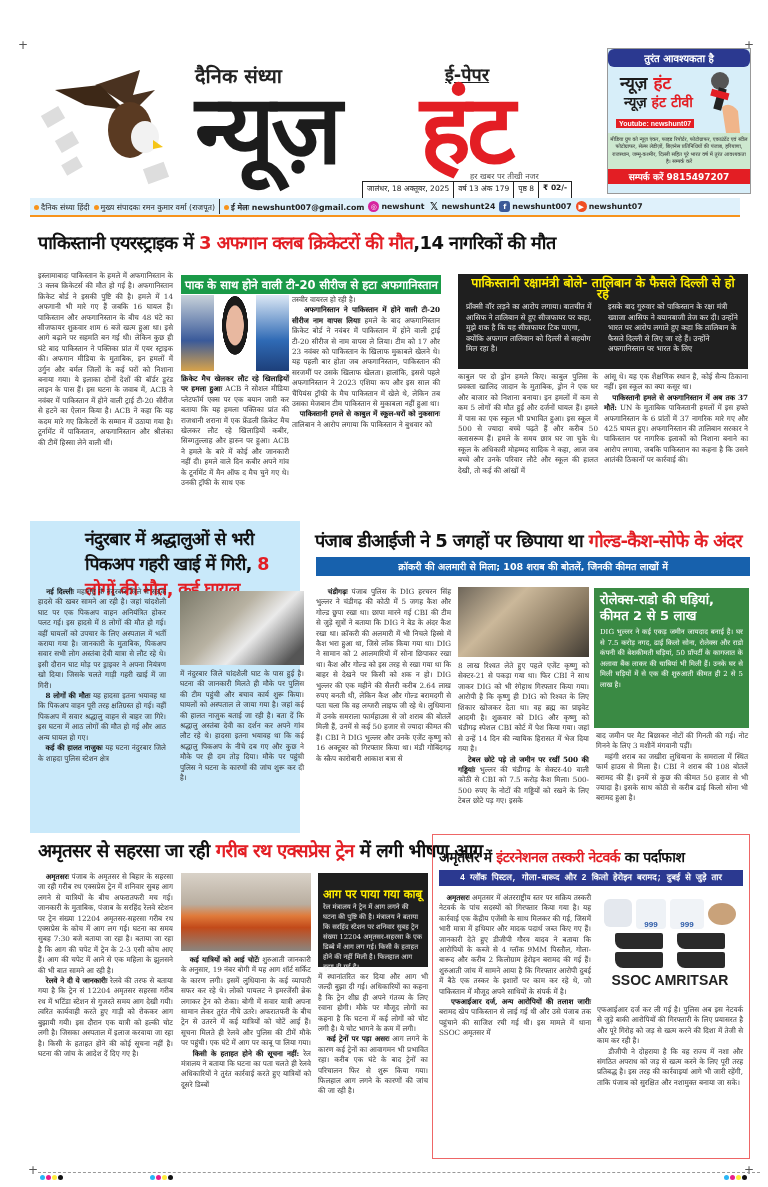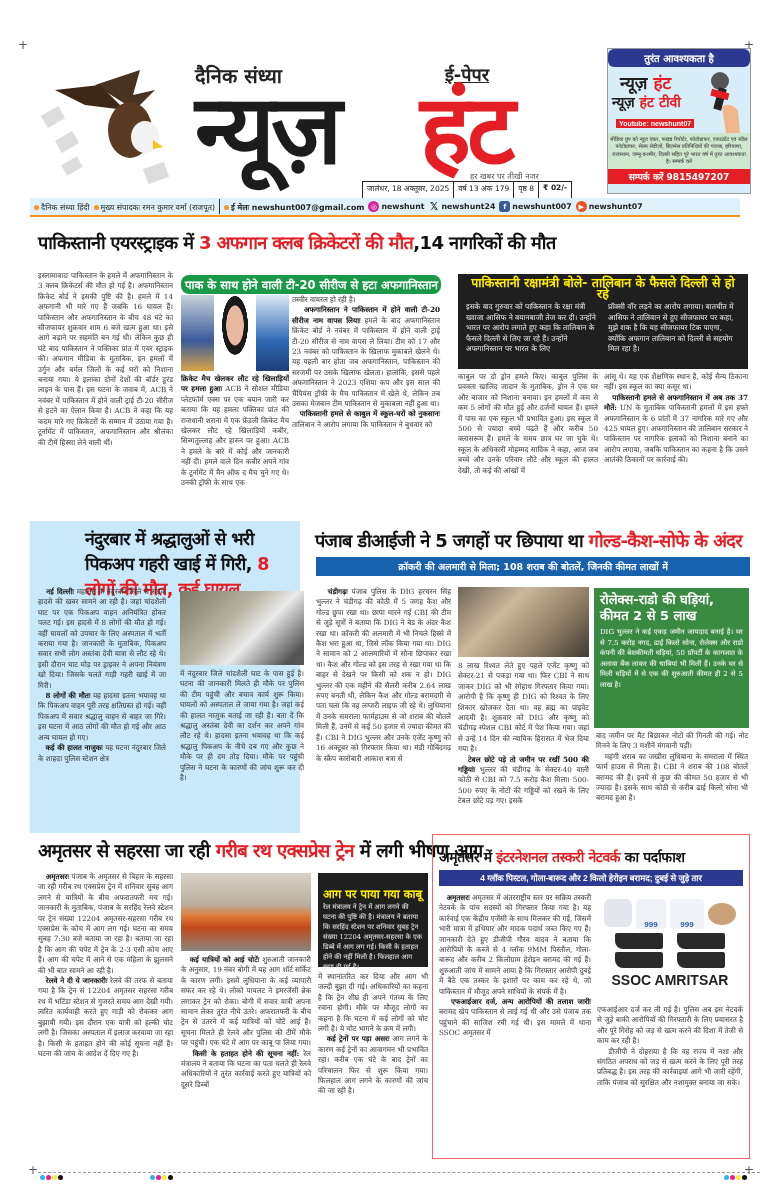--- a/index.html
+++ b/index.html
@@ -21,21 +21,21 @@
   .tagline { left: 470px; top: 170px; font-size: 8px; color: #555; font-family: "DejaVu Sans", sans-serif; }
   .dateline { left: 362px; top: 181px; height: 30px; display: flex; border: 1px solid #222; font-family: "DejaVu Sans", sans-serif; font-size: 7.5px; }
   .dateline span { padding: 1px 4px; border-right: 1px solid #222; white-space: nowrap; }
   .dateline span:last-child { border-right: none; font-weight: bold; }
 
   
   .ad { left: 607px; top: 48px; width: 144px; height: 146px; border: 1px solid #999; background: #d7eef9; }
   .ad-head { background: #2b3990; color: #fff; font-size: 10px; text-align: center; padding: 2px 0; font-family: "DejaVu Sans", sans-serif; font-weight: bold; border-radius: 6px; }
   .ad-brand1 { font-size: 17px; font-weight: 900; color: #1c1c1c; padding-left: 12px; font-family: "DejaVu Sans", sans-serif; line-height: 20px; margin-top: 6px; }
   .ad-brand1 .red { color: #e31e24; }
-  .ad-brand2 { font-size: 14px; font-weight: 900; color: #1c1c1c; padding-left: 4px; font-family: "DejaVu Sans", sans-serif; line-height: 18px; }
+  .ad-brand2 { font-size: 14px; font-weight: 900; color: #1c1c1c; padding-left: 16px; font-family: "DejaVu Sans", sans-serif; line-height: 18px; }
   .ad-brand2 .red { color: #e31e24; }
   .ad-yt { margin: 2px 0 0 8px; background: #e31e24; color: #fff; font-size: 7px; display: inline-block; padding: 1px 3px; font-family: "Liberation Sans", sans-serif; font-weight: bold; }
   .ad-body { background: #cde8cf; font-size: 5.2px; line-height: 7.4px; text-align: center; padding: 3px 2px; color: #333; margin-top: 3px; }
   .ad-contact { background: #e31e24; color: #fff; font-size: 9px; text-align: center; font-weight: bold; font-family: "DejaVu Sans", sans-serif; padding: 1px 0; }
   .mic { right: 8px; top: 22px; width: 34px; height: 62px; }
 
   
   .infobar { left: 30px; top: 198px; width: 710px; height: 19px; background: #dff1fb; border-bottom: 2px solid #f7941d; display: flex; align-items: center; font-size: 7.8px; font-family: "DejaVu Sans", sans-serif; white-space: nowrap; gap: 4px; padding-left: 4px; }
   .dot { width: 5px; height: 5px; border-radius: 50%; background: #f7941d; display: inline-block; margin-right: 2px; }
   .infobar .sep { width: 1px; height: 15px; background: #333; }
@@ -55,21 +55,21 @@
   .h-blue { font-size: 17.5px; font-weight: bold; line-height: 25px; font-family: "DejaVu Sans", sans-serif; letter-spacing: -0.6px; padding: 6px 0 0 8px; color: #111; }
   .h-punjab { left: 315px; top: 528px; font-size: 18px; font-weight: bold; font-family: "DejaVu Sans", sans-serif; letter-spacing: -0.6px; white-space: nowrap; color: #111; }
   .blue-sub { left: 316px; top: 557px; width: 434px; height: 19px; background: #1761ad; color: #fff; font-size: 9.5px; text-align: center; line-height: 19px; font-family: "DejaVu Sans", sans-serif; font-weight: bold; }
   .green-box { left: 594px; top: 588px; width: 155px; height: 140px; background: #3a8a44; color: #fff; padding: 4px 6px; }
   .green-box .t { font-size: 13px; font-weight: bold; line-height: 16px; font-family: "DejaVu Sans", sans-serif; }
   .green-box .b { font-size: 7px; line-height: 10.5px; margin-top: 3px; text-align: justify; }
 
   .h-train { left: 38px; top: 837px; font-size: 18.5px; font-weight: bold; font-family: "DejaVu Sans", sans-serif; letter-spacing: -0.6px; white-space: nowrap; color: #111; }
   .red-frame { left: 432px; top: 834px; width: 318px; height: 325px; border: 1.5px solid #e66; }
   .h-amr { font-size: 14px; font-weight: bold; font-family: "DejaVu Sans", sans-serif; letter-spacing: -0.4px; white-space: nowrap; padding: 12px 0 0 6px; color: #111; }
-  .navy-sub { margin: 4px 6px 0 6px; background: #2b3990; color: #fff; font-size: 8.4px; text-align: center; line-height: 16px; font-weight: bold; font-family: Liberation Sans, sans-serif; }
+  .navy-sub { margin: 4px 6px 0 6px; background: #2b3990; color: #fff; font-size: 8.4px; text-align: center; line-height: 16px; font-weight: bold; font-family: Liberation Mono, monospace; }
 
   .rule-bottom { left: 38px; top: 1172px; width: 722px; border-top: 1px dashed #999; }
 </style>
 </head>
 <body>
 
 <div class="reg-mark" style="left:18px;top:38px;">+</div>
 <div class="reg-mark" style="left:744px;top:38px;">+</div>
 <div class="reg-mark" style="left:28px;top:1163px;">+</div>
 <div class="reg-mark" style="left:744px;top:1163px;">+</div>
@@ -135,37 +135,37 @@
         <span>newshunt07</span>
       </span>
   </div>
 </header>
 
 <section>
   <h1 class="abs h-main"><span>पाकिस्तानी एयरस्ट्राइक में </span><span class="red">3 अफगान क्लब क्रिकेटरों की मौत</span><span>,14 नागरिकों की मौत</span></h1>
 
   <p class="abs body-text" style="left:38px;top:271px;width:135px;">इस्लामाबादः पाकिस्तान के हमले में अफगानिस्तान के 3 क्लब क्रिकेटर्स की मौत हो गई है। अफगानिस्तान क्रिकेट बोर्ड ने इसकी पुष्टि की है। हमले में 14 अफगानी भी मारे गए हैं जबकि 16 घायल हैं। पाकिस्तान और अफगानिस्तान के बीच 48 घंटे का सीजफायर शुक्रवार शाम 6 बजे खत्म हुआ था। इसे आगे बढ़ाने पर सहमति बन गई थी। लेकिन कुछ ही घंटे बाद पाकिस्तान ने पक्तिका प्रांत में एयर स्ट्राइक की। अफगान मीडिया के मुताबिक, इन हमलों में उर्गुन और बर्मल जिलों के कई घरों को निशाना बनाया गया। ये इलाका दोनों देशों की बॉर्डर डूरंड लाइन के पास हैं। इस घटना के जवाब में, ACB ने नवंबर में पाकिस्तान में होने वाली ट्राई टी-20 सीरीज से हटने का ऐलान किया है। ACB ने कहा कि यह कदम मारे गए क्रिकेटरों के सम्मान में उठाया गया है। टूर्नामेंट में पाकिस्तान, अफगानिस्तान और श्रीलंका की टीमें हिस्सा लेने वाली थीं।</p>
 
-  <div class="abs green-bar" style="left:181px;top:275px;width:260px;border-radius:8px;">पाक के साथ होने वाली टी-20 सीरीज से हटा अफगानिस्तान</div>
+  <div class="abs green-bar" style="left:181px;top:275px;width:260px;">पाक के साथ होने वाली टी-20 सीरीज से हटा अफगानिस्तान</div>
 
   <div class="abs" style="left:181px;top:295px;width:108px;height:76px;display:flex;gap:1px;">
     <div class="photo" style="flex:1;background:linear-gradient(180deg,#c8d2da,#3a5a9a 60%,#d8a34a);"></div>
     <div class="photo" style="flex:1.2;background:radial-gradient(ellipse at 50% 40%,#e8b8a0 30%,#1a1a1a 32%,#1a1a1a 45%,#fff 46%);"></div>
     <div class="photo" style="flex:1;background:linear-gradient(180deg,#dce8f5,#2f6ab5 60%,#1d3f7a);"></div>
   </div>
 
   <p class="abs body-text" style="left:181px;top:374px;width:108px;"><b>क्रिकेट मैच खेलकर लौट रहे खिलाड़ियों पर हमला हुआः</b> <span>ACB ने सोशल मीडिया प्लेटफॉर्म एक्स पर एक बयान जारी कर बताया कि यह हमला पक्तिका प्रांत की राजधानी शराना में एक फ्रेंडली क्रिकेट मैच खेलकर लौट रहे खिलाड़ियों कबीर, सिब्गतुल्लाह और हारुन पर हुआ। ACB ने हमले के बारे में कोई और जानकारी नहीं दी। हमले वाले दिन कबीर अपने गांव के टूर्नामेंट में मैन ऑफ द मैच चुने गए थे। उनकी ट्रॉफी के साथ एक</span></p>
 
   <p class="abs body-text" style="left:292px;top:295px;width:148px;"><span>तस्वीर वायरल हो रही है।</span><br>&nbsp;&nbsp;&nbsp;<b>अफगानिस्तान ने पाकिस्तान में होने वाली टी-20 सीरीज नाम वापस लियाः</b> <span>हमले के बाद अफगानिस्तान क्रिकेट बोर्ड ने नवंबर में पाकिस्तान में होने वाली ट्राई टी-20 सीरीज से नाम वापस ले लिया। टीम को 17 और 23 नवंबर को पाकिस्तान के खिलाफ मुकाबले खेलने थे। यह पहली बार होता जब अफगानिस्तान, पाकिस्तान की सरजमीं पर उसके खिलाफ खेलता। हालांकि, इससे पहले अफगानिस्तान ने 2023 एशिया कप और इस साल की चैंपियंस ट्रॉफी के मैच पाकिस्तान में खेले थे, लेकिन तब उसका मेजबान टीम पाकिस्तान से मुकाबला नहीं हुआ था।</span><br>&nbsp;&nbsp;&nbsp;<b>पाकिस्तानी हमले से काबुल में स्कूल-घरों को नुकसानः</b> <span>तालिबान ने आरोप लगाया कि पाकिस्तान ने बुधवार को</span></p>
 
   <div class="abs dark-box" style="left:458px;top:274px;width:290px;height:95px;">
     <div class="title">पाकिस्तानी रक्षामंत्री बोले- तालिबान के फैसले दिल्ली से हो रहे</div>
     <div style="display:flex;gap:10px;">
+      <p style="flex:1;">प्रॉक्सी वॉर लड़ने का आरोप लगाया। बातचीत में आसिफ ने तालिबान से हुए सीजफायर पर कहा, मुझे शक है कि यह सीजफायर टिक पाएगा, क्योंकि अफगान तालिबान को दिल्ली से सहयोग मिल रहा है।</p>
       <p style="flex:1;">इसके बाद गुरुवार को पाकिस्तान के रक्षा मंत्री ख्वाजा आसिफ ने बयानबाजी तेज कर दी। उन्होंने भारत पर आरोप लगाते हुए कहा कि तालिबान के फैसले दिल्ली से लिए जा रहे हैं। उन्होंने अफगानिस्तान पर भारत के लिए</p>
-      <p style="flex:1;">प्रॉक्सी वॉर लड़ने का आरोप लगाया। बातचीत में आसिफ ने तालिबान से हुए सीजफायर पर कहा, मुझे शक है कि यह सीजफायर टिक पाएगा, क्योंकि अफगान तालिबान को दिल्ली से सहयोग मिल रहा है।</p>
     </div>
   </div>
 
   <p class="abs body-text" style="left:458px;top:372px;width:140px;">काबुल पर दो ड्रोन हमले किए। काबुल पुलिस के प्रवक्ता खालिद जादान के मुताबिक, ड्रोन ने एक घर और बाजार को निशाना बनाया। इन हमलों में कम से कम 5 लोगों की मौत हुई और दर्जनों घायल हैं। हमले में पास का एक स्कूल भी प्रभावित हुआ। इस स्कूल में 500 से ज्यादा बच्चे पढ़ते हैं और करीब 50 क्लासरूम हैं। हमले के समय छात्र घर जा चुके थे। स्कूल के अधिकारी मोहम्मद सादिक ने कहा, आज जब बच्चे और उनके परिवार लौटे और स्कूल की हालत देखी, तो कई की आंखों में</p>
   <p class="abs body-text" style="left:604px;top:372px;width:144px;"><span>आंसू थे। यह एक शैक्षणिक स्थान है, कोई सैन्य ठिकाना नहीं। इस स्कूल का क्या कसूर था।</span><br>&nbsp;&nbsp;&nbsp;<b>पाकिस्तानी हमले से अफगानिस्तान में अब तक 37 मौतें:</b> <span>UN के मुताबिक पाकिस्तानी हमलों में इस हफ्ते अफगानिस्तान के 6 प्रांतों में 37 नागरिक मारे गए और 425 घायल हुए। अफगानिस्तान की तालिबान सरकार ने पाकिस्तान पर नागरिक इलाकों को निशाना बनाने का आरोप लगाया, जबकि पाकिस्तान का कहना है कि उसने आतंकी ठिकानों पर कार्रवाई की।</span></p>
 </section>
 
 <section class="abs blue-section">
   <h2 class="h-blue"><span>नंदुरबार में श्रद्धालुओं से भरी पिकअप गहरी खाई में गिरी, </span><span class="red">8 लोगों की मौत, कई घायल</span></h2>
   <p class="abs body-text" style="left:8px;top:66px;width:128px;">&nbsp;&nbsp;&nbsp;<b>नई दिल्लीः</b> <span>महाराष्ट्र के नंदुरबार जिले से सड़क हादसे की खबर सामने आ रही है। जहां चांदशैली घाट पर एक पिकअप वाहन अनियंत्रित होकर पलट गई। इस हादसे में 8 लोगों की मौत हो गई। वहीं घायलों को उपचार के लिए अस्पताल में भर्ती कराया गया है। जानकारी के मुताबिक, पिकअप सवार सभी लोग अस्तंबा देवी यात्रा से लौट रहे थे। इसी दौरान घाट मोड़ पर ड्राइवर ने अपना नियंत्रण खो दिया। जिसके चलते गाड़ी गहरी खाई में जा गिरी।</span><br>&nbsp;&nbsp;&nbsp;<b>8 लोगों की मौतः</b> <span>यह हादसा इतना भयावह था कि पिकअप वाहन पूरी तरह क्षतिग्रस्त हो गई। वहीं पिकअप में सवार श्रद्धालु वाहन से बाहर जा गिरे। इस घटना में आठ लोगों की मौत हो गई और आठ अन्य घायल हो गए।</span><br>&nbsp;&nbsp;&nbsp;<b>कई की हालत नाजुकः</b> <span>यह घटना नंदुरबार जिले के शाहदा पुलिस स्टेशन क्षेत्र</span></p>

